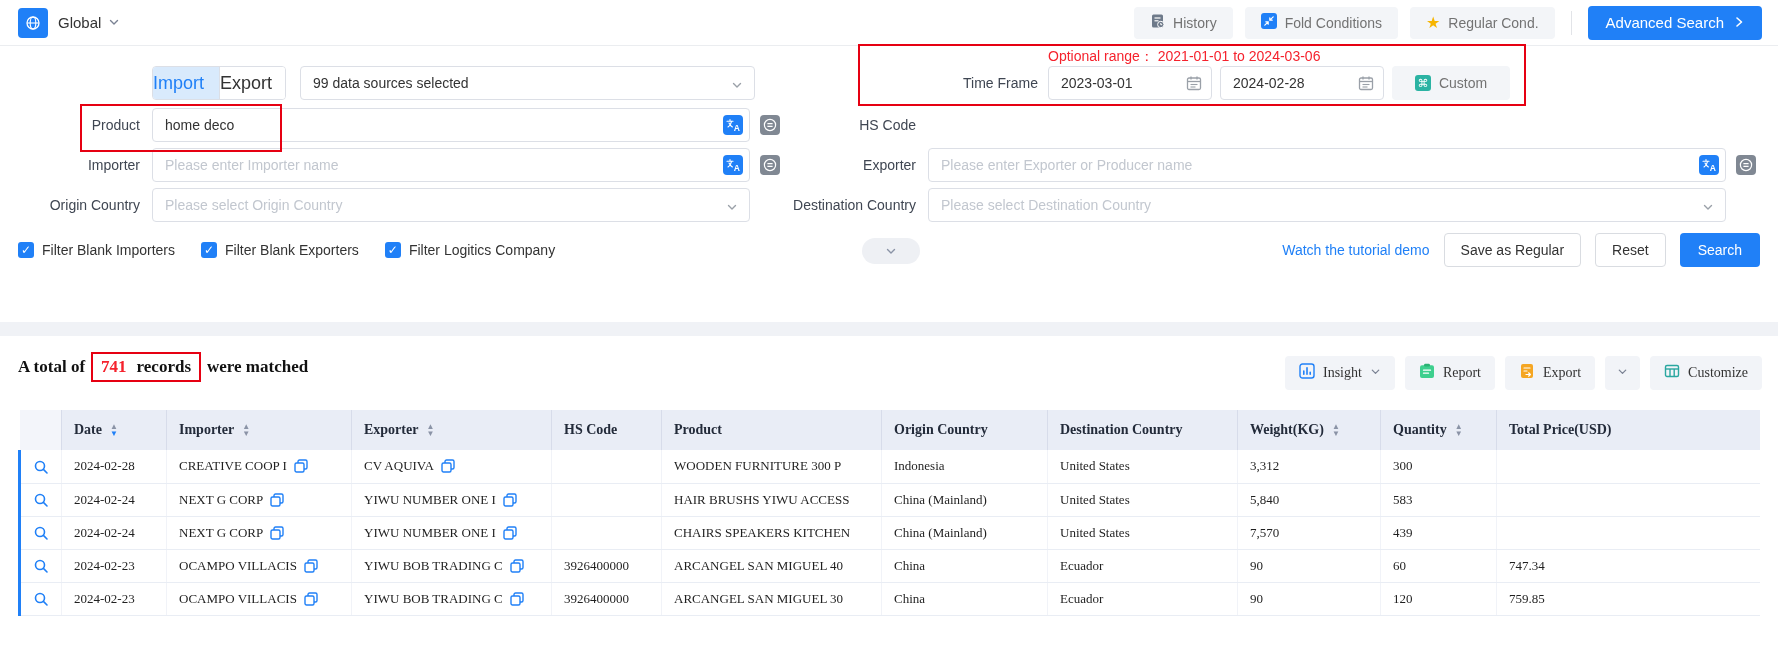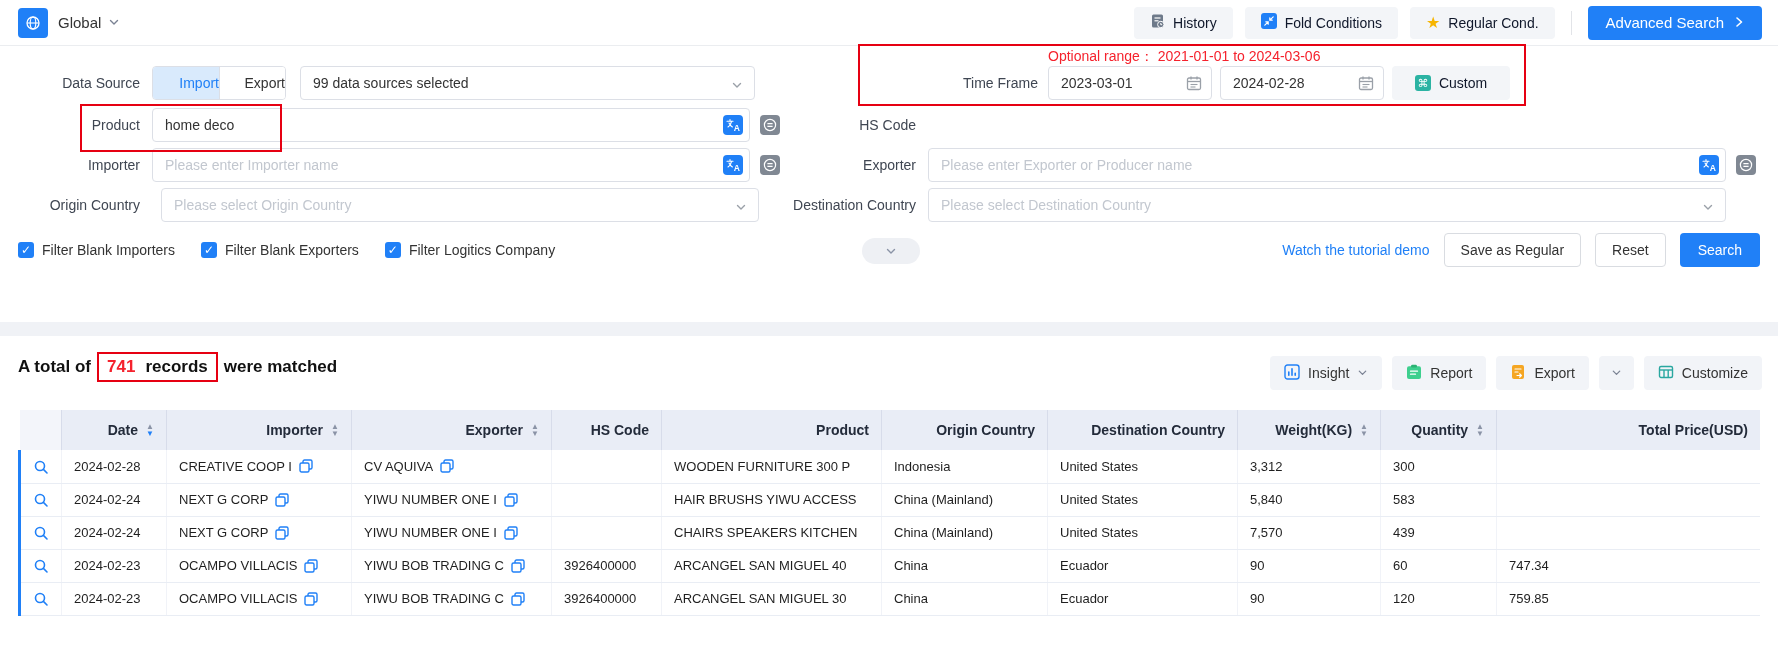--- a/index.html
+++ b/index.html
@@ -7,41 +7,41 @@
   body { font-family:"Liberation Sans","DejaVu Sans",sans-serif; background:#fff; color:#333; }
   .app { position:relative; width:1778px; height:650px; overflow:hidden; background:#fff; }
 
   
   .topbar { position:relative; height:46px; border-bottom:1px solid #ebedf0; display:flex; justify-content:space-between; padding:0 16px 0 18px; background:#fff; }
   .tb-left { display:flex; align-items:center; gap:10px; }
   .logo-box { width:30px; height:30px; border-radius:4px; background:#2080f7; display:flex; align-items:center; justify-content:center; }
   .region { display:flex; align-items:center; gap:7px; cursor:pointer; }
   .region-label { font-size:15px; color:#333; }
   .tb-right { display:flex; align-items:center; gap:12px; }
-  .tb-btn { display:flex; align-items:center; gap:8px; height:32px; padding:0 16px; border:none; border-radius:4px; background:#f3f5f8; font-size:14px; color:#0f172a; cursor:pointer; font-family:inherit; }
+  .tb-btn { display:flex; align-items:center; gap:8px; height:32px; padding:0 16px; border:none; border-radius:4px; background:#f3f5f8; font-size:14px; color:#737373; cursor:pointer; font-family:inherit; }
   .vdiv { width:1px; height:24px; background:#e2e4e8; margin:0 4px; }
   .btn-advanced { display:flex; align-items:center; gap:10px; height:34px; padding:0 18px; border:none; border-radius:4px; background:#2080f7; color:#fff; font-size:15px; cursor:pointer; font-family:inherit; }
   .star-ic { color:#f7b500; font-size:16px; line-height:16px; }
   .star-ic::after { content:"★"; }
   .custom-ic { display:inline-block; width:16px; height:16px; border-radius:3px; background:#2bb3a3; color:#fff; font-size:11px; line-height:16px; text-align:center; }
   .custom-ic::after { content:"⌘"; }
 
   
   .form { position:relative; height:276px; background:#fff; }
   .f-label { position:absolute; width:140px; text-align:right; font-size:14px; color:#3f4652; line-height:34px; }
   .f-label-r { position:absolute; left:776px; width:140px; text-align:right; font-size:14px; color:#3f4652; line-height:34px; }
   .fld { position:absolute; height:20px; }
   .fld input { width:100%; height:34px; border:1px solid #dcdfe6; border-radius:4px; padding:0 12px; font-size:14px; color:#333; font-family:inherit; background:#fff; outline:none; }
   .fld input::placeholder { color:#c2c7cf; }
   .fld .sel-chev { position:absolute; right:12px; top:11px; }
   .fld .t-icon { position:absolute; right:7px; top:7px; }
   .fld .cal-ic { position:absolute; right:10px; top:9px; }
   .swap-ic { position:absolute; top:7px; }
   .seg { position:absolute; left:152px; top:0; height:34px; display:flex; border:1px solid #dcdfe6; border-radius:4px; overflow:hidden; }
-  .seg-item { width:66px; text-align:right; line-height:32px; font-size:14px; cursor:pointer; background:#fff; color:#333; }
+  .seg-item { width:66px; text-align:left; line-height:32px; font-size:18px; cursor:pointer; background:#fff; color:#333; }
   .seg-item.active { background:#d9eafc; color:#2080f7; }
   .seg-item + .seg-item { border-left:1px solid #dcdfe6; }
   .opt-range { position:absolute; left:1048px; top:2px; width:480px; font-size:14px; color:#f5222d; }
   .anno { position:absolute; border:2px solid #e60012; pointer-events:none; z-index:5; }
   .anno-timeframe { left:858px; top:-2px; width:668px; height:62px; }
   .anno-product { left:80px; top:58px; width:202px; height:48px; }
   .checks { position:absolute; left:18px; top:196px; display:flex; gap:26px; align-items:center; }
   .check-item { display:flex; align-items:center; gap:8px; cursor:pointer; }
   .cb { display:inline-block; width:16px; height:16px; background:#2080f7; border-radius:3px; color:#fff; font-size:12px; line-height:16px; text-align:center; }
   .cb::after { content:"✓"; }
@@ -49,34 +49,34 @@
   .collapse-pill { position:absolute; left:862px; top:192px; width:58px; height:26px; background:#eef0f4; border:none; border-radius:13px; display:flex; align-items:center; justify-content:center; cursor:pointer; }
   .actions { position:absolute; right:18px; top:186px; height:36px; display:flex; align-items:center; gap:14px; }
   .link { font-size:14px; color:#2080f7; cursor:pointer; text-decoration:none; }
   .btn-plain { height:34px; padding:0 16px; background:#fff; border:1px solid #d9dce1; border-radius:4px; font-size:14px; color:#333; cursor:pointer; font-family:inherit; }
   .btn-primary { height:34px; padding:0 18px; background:#2080f7; border:none; border-radius:4px; font-size:14px; color:#fff; cursor:pointer; font-family:inherit; }
 
   
   .band { height:14px; background:#f0f2f6; }
 
   
-  .results { position:relative; height:314px; background:#fff; }
+  .results { position:relative; height:314px; background:#fff;font-family:Liberation Serif, serif; }
   .res-head { position:absolute; left:18px; top:16px; font-size:17px; font-weight:bold; color:#111; display:flex; align-items:center; }
   .box741 { display:inline-flex; align-items:center; border:2px solid #e60012; padding:3px 8px; margin:0 6px; }
   .count-red { color:#f5222d; margin-right:10px; }
   .res-toolbar { position:absolute; right:16px; top:20px; display:flex; align-items:center; gap:10px; }
   .rt-btn { display:flex; align-items:center; gap:8px; height:34px; padding:0 14px; border:none; border-radius:4px; background:#f2f4f8; font-size:14px; color:#333; cursor:pointer; font-family:inherit; }
   .rt-chev { padding:0 12px; }
 
   
   table { position:absolute; left:18px; top:74px; width:1742px; border-collapse:collapse; table-layout:fixed; }
   thead th { height:40px; background:#e9edf6; font-size:14px; font-weight:bold; color:#232b3a; text-align:left; padding:0 12px; border-right:1px solid #d7dcea; }
   thead th:last-child { border-right:none; }
   thead th.c-icon { background:#f3f5fa; padding:0; }
-  .th-flex { display:flex; align-items:center; justify-content:flex-end; }
+  .th-flex { display:flex; align-items:center; justify-content:flex-start; }
   .sorters { display:inline-flex; flex-direction:column; line-height:7px; margin-left:8px; }
   .sorters i { font-style:normal; font-size:8px; color:#8a93a6; }
   .s-up::after { content:"▲"; }
   .s-dn::after { content:"▼"; }
   .sorters i.on { color:#2080f7; }
   tbody td { height:33px; font-size:13px; color:#1f1f1f; padding:0 12px; border-bottom:1px solid #e9edf4; border-right:1px solid #f1f3f8; background:#fff; white-space:nowrap; overflow:hidden; }
   tbody td:last-child { border-right:none; }
   tbody td.c-icon { border-left:3px solid #2080f7; padding:0; text-align:center; }
   .mag { display:inline-flex; vertical-align:middle; cursor:pointer; }
   .cellflex { display:flex; align-items:center; }
@@ -134,21 +134,20 @@
             </svg></span>
       </button>
     </div>
   </header>
 
   <section class="form">
 
     <div class="anno anno-timeframe"></div>
     <div class="anno anno-product"></div>
 
-    <span class="f-label" style="top:20px;">Data Source</span>
     <div class="seg" style="top:20px;">
       <span class="seg-item active">Import</span>
       <span class="seg-item">Export</span>
     </div>
     <div class="fld" style="left:300px; top:20px; width:455px;">
       <input type="text" readonly="" value="99 data sources selected" style="">
       <span class="sel-chev"><svg width="12" height="12" viewBox="0 0 12 12">
             <polyline points="2.5,4.5 6,8 9.5,4.5" fill="none" stroke="#9aa0a8" stroke-width="1.4" stroke-linecap="round" stroke-linejoin="round"></polyline>
           </svg></span>
     </div>
@@ -223,21 +222,21 @@
             <text x="13.8" y="16" font-size="8.5" font-weight="bold" fill="#fff" text-anchor="middle" font-family="sans-serif">A</text>
           </svg></span>
     </div>
     <span class="swap-ic" style="left:1736px; top:102px; margin-top:7px;"><svg width="20" height="20" viewBox="0 0 20 20">
           <rect width="20" height="20" rx="4" fill="#808893"></rect>
           <circle cx="10" cy="10" r="5.6" fill="none" stroke="#fff" stroke-width="1.2"></circle>
           <path d="M7.4 8.6 h5.2 M7.4 11.4 h5.2" stroke="#fff" stroke-width="1.2"></path>
         </svg></span>
 
     <span class="f-label" style="top:142px;">Origin Country</span>
-    <div class="fld" style="left:161px; top:142px; width:598px;">
+    <div class="fld" style="left:152px; top:142px; width:598px;">
       <input type="text" readonly="" placeholder="Please select Origin Country" style="">
       <span class="sel-chev"><svg width="12" height="12" viewBox="0 0 12 12">
             <polyline points="2.5,4.5 6,8 9.5,4.5" fill="none" stroke="#9aa0a8" stroke-width="1.4" stroke-linecap="round" stroke-linejoin="round"></polyline>
           </svg></span>
     </div>
     <span class="f-label-r" style="top:142px;">Destination Country</span>
     <div class="fld" style="left:928px; top:142px; width:798px;">
       <input type="text" readonly="" placeholder="Please select Destination Country" style="">
       <span class="sel-chev"><svg width="12" height="12" viewBox="0 0 12 12">
             <polyline points="2.5,4.5 6,8 9.5,4.5" fill="none" stroke="#9aa0a8" stroke-width="1.4" stroke-linecap="round" stroke-linejoin="round"></polyline>

